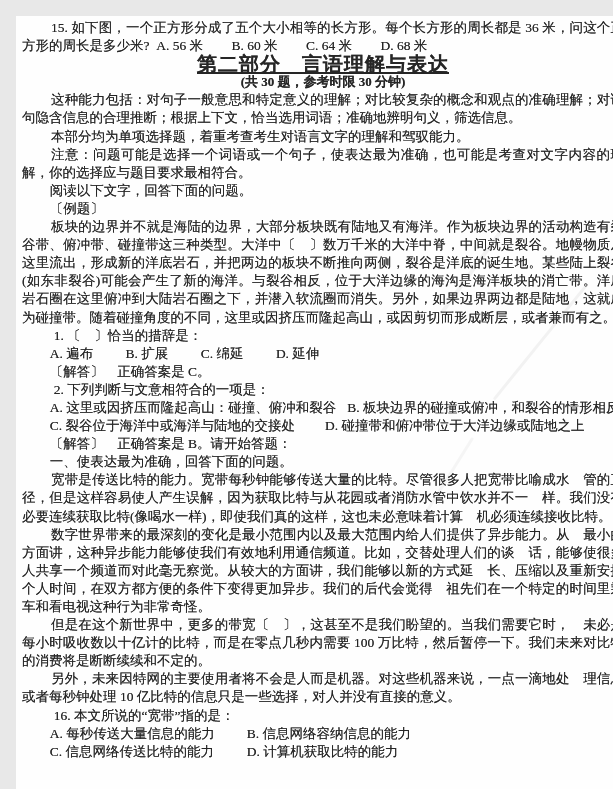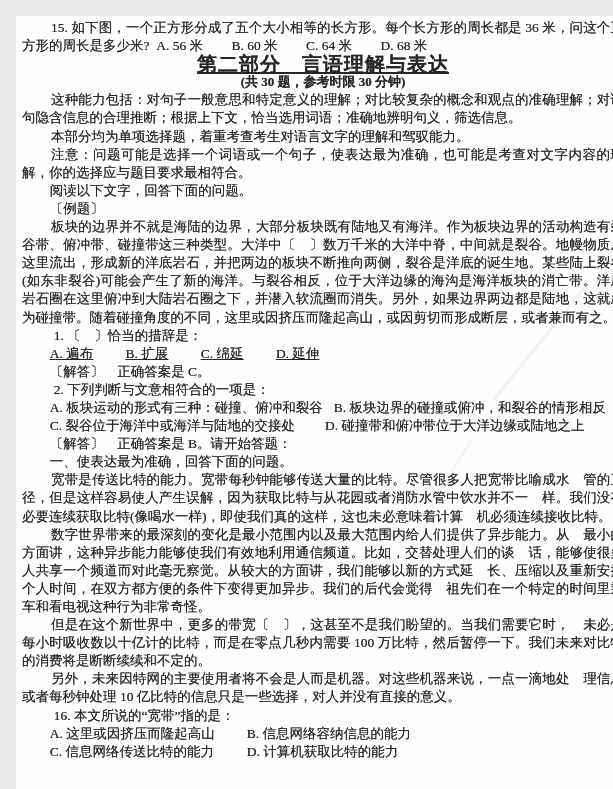--- a/index.html
+++ b/index.html
@@ -18,21 +18,21 @@
     text-shadow:0 0 0.3px rgba(45,45,45,.75);
   }
   p { margin:0; }
   .para { text-align:justify; }
   .indent { text-indent:2.15em; }
   .lead { padding-left:2.05em; }
   .stem { padding-left:2.35em; }
   .center { text-align:center; font-weight:bold; }
   .title { font-size:20px; letter-spacing:1px;text-decoration:underline; }
   .subtitle { font-size:13px; }
-  .optline .opt { margin-right:2.4em;text-decoration:underline; }
+  .optline .opt { margin-right:2.4em; }
   .optline .opt:last-child { margin-right:0; }
   .q15stem { margin-right:0.5em; }
   .q15opt { margin-right:2.1em; }
   .q15opt:last-child { margin-right:0; }
   .tworow { display:grid; grid-template-columns:max-content 1fr; column-gap:11px; padding-left:2.05em; }
   .tworow.wide { column-gap:30px; }
   .qgrid { display:grid; grid-template-columns:197px auto; padding-left:2.05em; }
   .artifact { position:absolute; pointer-events:none; background:rgba(125,125,125,0.09); border-radius:2px; }
   #artifact-1 { left:457px; top:192px; width:4px; height:118px; transform:rotate(36deg); }
   #artifact-2 { left:523px; top:252px; width:3px; height:148px; transform:rotate(39deg); }
@@ -55,38 +55,38 @@
   <p class="para lead">阅读以下文字，回答下面的问题。</p>
   <p class="para lead">〔例题〕</p>
   <p class="para indent">板块的边界并不就是海陆的边界，大部分板块既有陆地又有海洋。作为板块边界的活动构造有裂谷带、俯冲带、碰撞带这三种类型。大洋中〔　〕数万千米的大洋中脊，中间就是裂谷。地幔物质从这里流出，形成新的洋底岩石，并把两边的板块不断推向两侧，裂谷是洋底的诞生地。某些陆上裂谷(如东非裂谷)可能会产生了新的海洋。与裂谷相反，位于大洋边缘的海沟是海洋板块的消亡带。洋底岩石圈在这里俯冲到大陆岩石圈之下，并潜入软流圈而消失。另外，如果边界两边都是陆地，这就成为碰撞带。随着碰撞角度的不同，这里或因挤压而隆起高山，或因剪切而形成断层，或者兼而有之。</p>
 
   <p class="para stem">1. 〔　〕恰当的措辞是：</p>
   <p class="para lead optline"><span class="opt">A. 遍布</span><span class="opt">B. 扩展</span><span class="opt">C. 绵延</span><span class="opt">D. 延伸</span></p>
   <p class="para lead">〔解答〕　正确答案是 C。</p>
 
   <p class="para stem">2. 下列判断与文意相符合的一项是：</p>
   <p class="para tworow">
-      <span>A. 板块运动的形式有三种：碰撞、俯冲和裂谷</span>
+      <span>A. 这里或因挤压而隆起高山：碰撞、俯冲和裂谷</span>
       <span>B. 板块边界的碰撞或俯冲，和裂谷的情形相反</span>
     </p>
   <p class="para tworow wide">
       <span>C. 裂谷位于海洋中或海洋与陆地的交接处</span>
       <span>D. 碰撞带和俯冲带位于大洋边缘或陆地之上</span>
     </p>
   <p class="para lead">〔解答〕　正确答案是 B。请开始答题：</p>
 
   <p class="para lead">一、使表达最为准确，回答下面的问题。</p>
   <p class="para indent">宽带是传送比特的能力。宽带每秒钟能够传送大量的比特。尽管很多人把宽带比喻成水　管的直径，但是这样容易使人产生误解，因为获取比特与从花园或者消防水管中饮水并不一　样。我们没有必要连续获取比特(像喝水一样)，即使我们真的这样，这也未必意味着计算　机必须连续接收比特。</p>
   <p class="para indent">数字世界带来的最深刻的变化是最小范围内以及最大范围内给人们提供了异步能力。从　最小的方面讲，这种异步能力能够使我们有效地利用通信频道。比如，交替处理人们的谈　话，能够使很多人共享一个频道而对此毫无察觉。从较大的方面讲，我们能够以新的方式延　长、压缩以及重新安排个人时间，在双方都方便的条件下变得更加异步。我们的后代会觉得　祖先们在一个特定的时间里乘车和看电视这种行为非常奇怪。</p>
   <p class="para indent">但是在这个新世界中，更多的带宽〔　〕，这甚至不是我们盼望的。当我们需要它时，　未必是每小时吸收数以十亿计的比特，而是在零点几秒内需要 100 万比特，然后暂停一下。我们未来对比特的消费将是断断续续和不定的。</p>
   <p class="para indent">另外，未来因特网的主要使用者将不会是人而是机器。对这些机器来说，一点一滴地处　理信息或者每秒钟处理 10 亿比特的信息只是一些选择，对人并没有直接的意义。</p>
 
   <p class="para stem">16. 本文所说的“宽带”指的是：</p>
   <div class="qgrid">
-      <span>A. 这里或因挤压而隆起高山</span>
+      <span>A. 每秒传送大量信息的能力</span>
       <span>B. 信息网络容纳信息的能力</span>
     </div>
   <div class="qgrid">
       <span>C. 信息网络传送比特的能力</span>
       <span>D. 计算机获取比特的能力</span>
     </div>
 
   <div class="artifact" id="artifact-1"></div>
   <div class="artifact" id="artifact-2"></div>
   <div class="artifact" id="artifact-3"></div>

